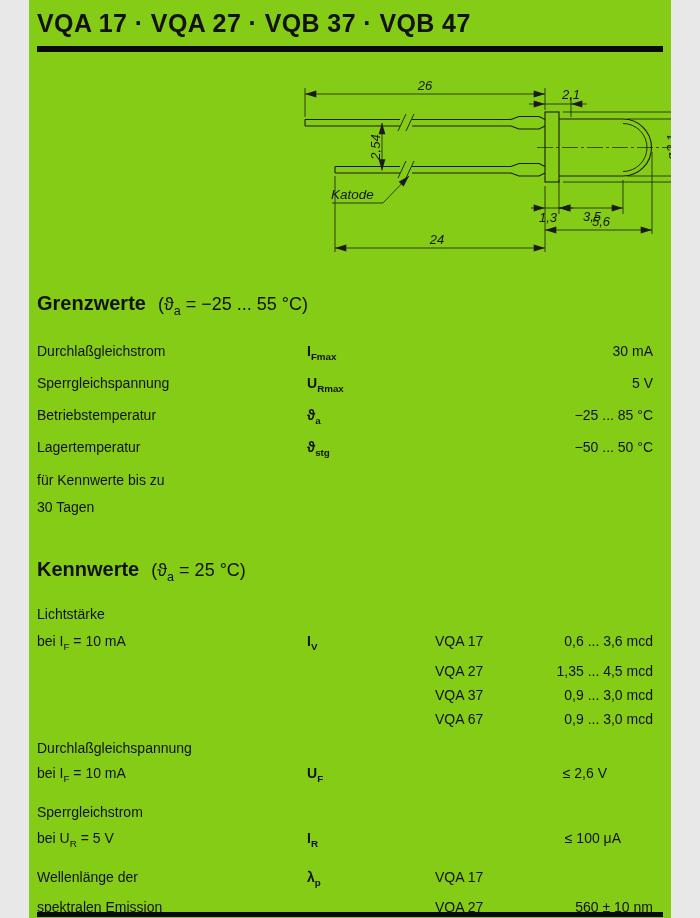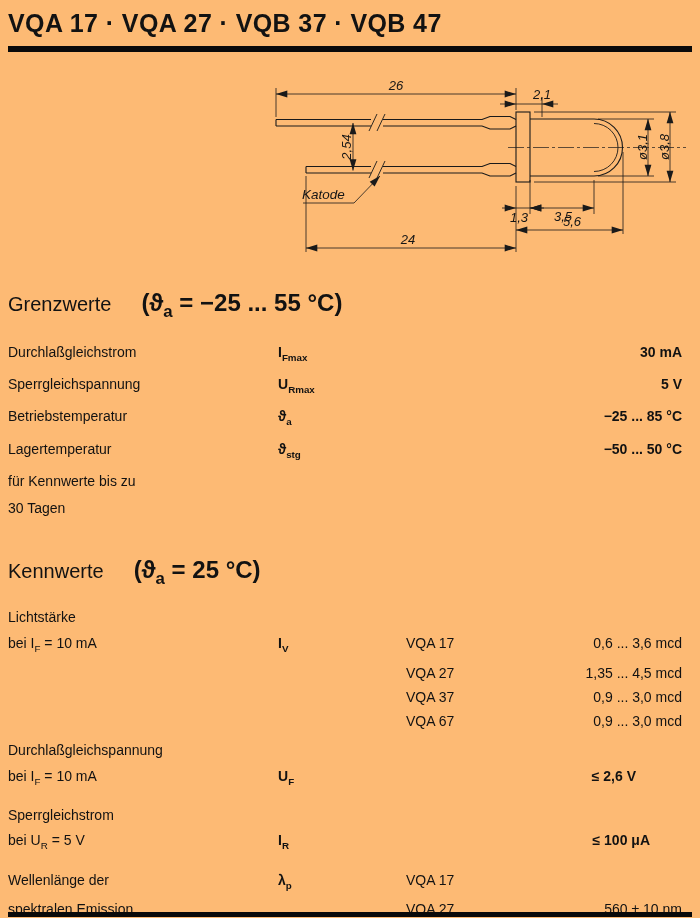--- a/index.html
+++ b/index.html
@@ -1,58 +1,58 @@
 <!DOCTYPE html>
 <html><head>
 <meta charset="utf-8">
 <style>
   html,body { margin:0; padding:0; background:#e8e8e8; }
   .page {
     position:relative;
-    width:700px; height:918px;
+    width:642px; height:918px;
     margin:0 auto;
-    background:#fdba74;
+    background:#84cc16;
     color:#121212;
     font-family:"Liberation Sans", sans-serif;
     overflow:hidden;
   }
   .title {
     margin:8px 8px 0 8px;
     font-size:25px; font-weight:700; letter-spacing:0.4px;
     line-height:30px;
   }
   .rule-top { margin:8px 8px 0 8px; height:6px; background:#0a0a0a; }
   .rule-bottom { position:absolute; left:8px; right:8px; bottom:1px; height:5px; background:#0a0a0a; }
 
   .drawing-wrap { height:212px; }
   .draw { display:block; margin:16px 0 0 258px; }
   .draw text { font-family:"Liberation Sans", sans-serif; font-style:italic; font-size:13px; fill:#161616; }
   .draw .kat { font-size:13.5px; }
 
   .sec-heading { margin:10px 8px 0 8px; font-size:20px; line-height:26px; }
   .sec-heading.kw { margin-top:34px; }
-  .sec-heading .hd { font-weight:400;text-align:right; }
-  .sec-heading .cond { font-weight:700; font-size:24px; margin-left:30px; }
+  .sec-heading .hd { font-weight:700;text-align:right; }
+  .sec-heading .cond { font-weight:400; font-size:18px; margin-left:12px; }
   sub { font-size:70%; }
 
   .table { margin:14px 8px 0 8px; }
   .table.kw1 { margin-top:12px; }
   .trow {
     display:grid;
     grid-template-columns:270px 128px 106px 1fr;
     align-items:baseline;
     line-height:27.5px;
     font-size:14px;
     white-space:nowrap;
   }
   .trow.tight { line-height:24px; }
   .trow.med   { line-height:25.5px; }
   .c-sym { font-weight:700; }
   .c-val { text-align:right; padding-right:10px; }
-  .c-val.wide { grid-column:3 / 5;font-weight:bold; }
+  .c-val.wide { grid-column:3 / 5; }
   .c-val.inset-a { padding-right:56px; }
   .c-val.inset-b { padding-right:42px; }
   .gap-a { margin-top:5px; }
   .gap-b { margin-top:9px; }
 </style>
 </head>
 <body>
 
 <div class="page">
 

